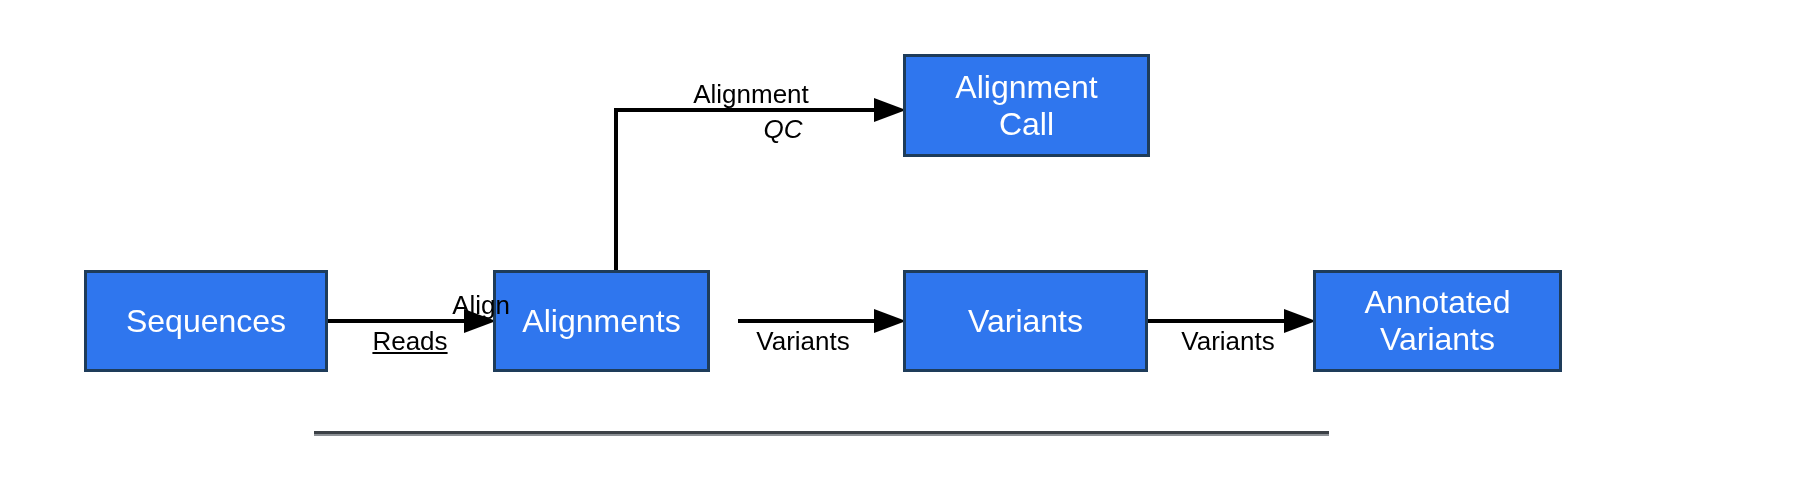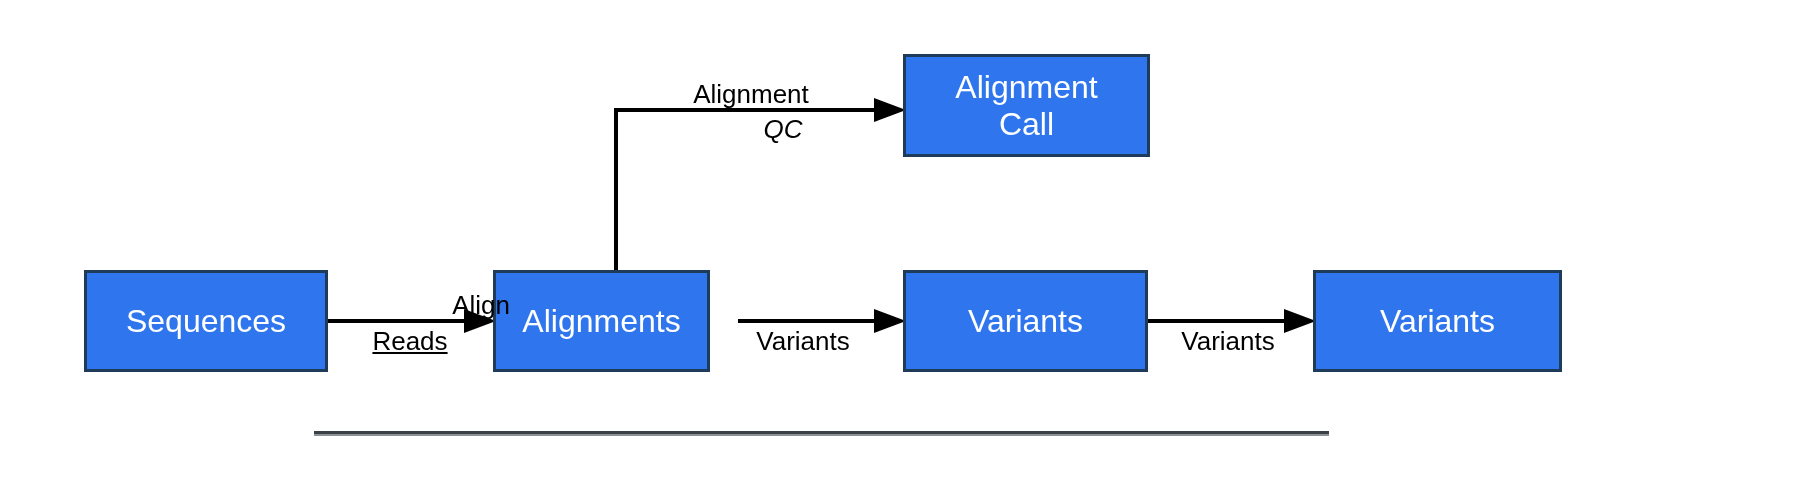--- a/index.html
+++ b/index.html
@@ -112,20 +112,21 @@
   <div class="node node-alignment-stats">
     <span>Alignment</span>
     <span>Call</span>
   </div>
 
   <div class="node node-variants">
     <span>Variants</span>
   </div>
 
   <div class="node node-annotated-variants">
+    <span>Annotated</span>
     <span>Variants</span>
   </div>
 
   <div class="edge-label-line lbl-align">Align</div>
   <div class="edge-label-line lbl-reads">Reads</div>
 
   <div class="edge-label-line lbl-alignment">Alignment</div>
   <div class="edge-label-line lbl-qc">QC</div>
 
   <div class="edge-label-line lbl-callvar">Variants</div>

